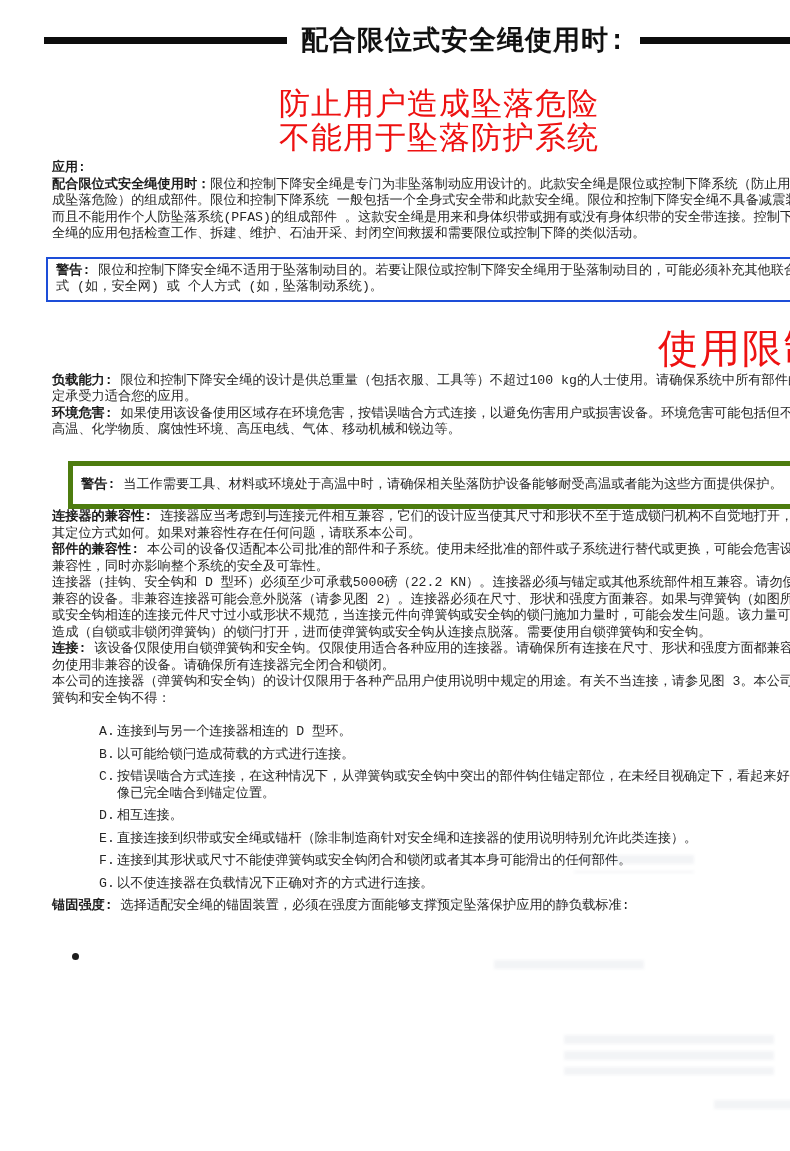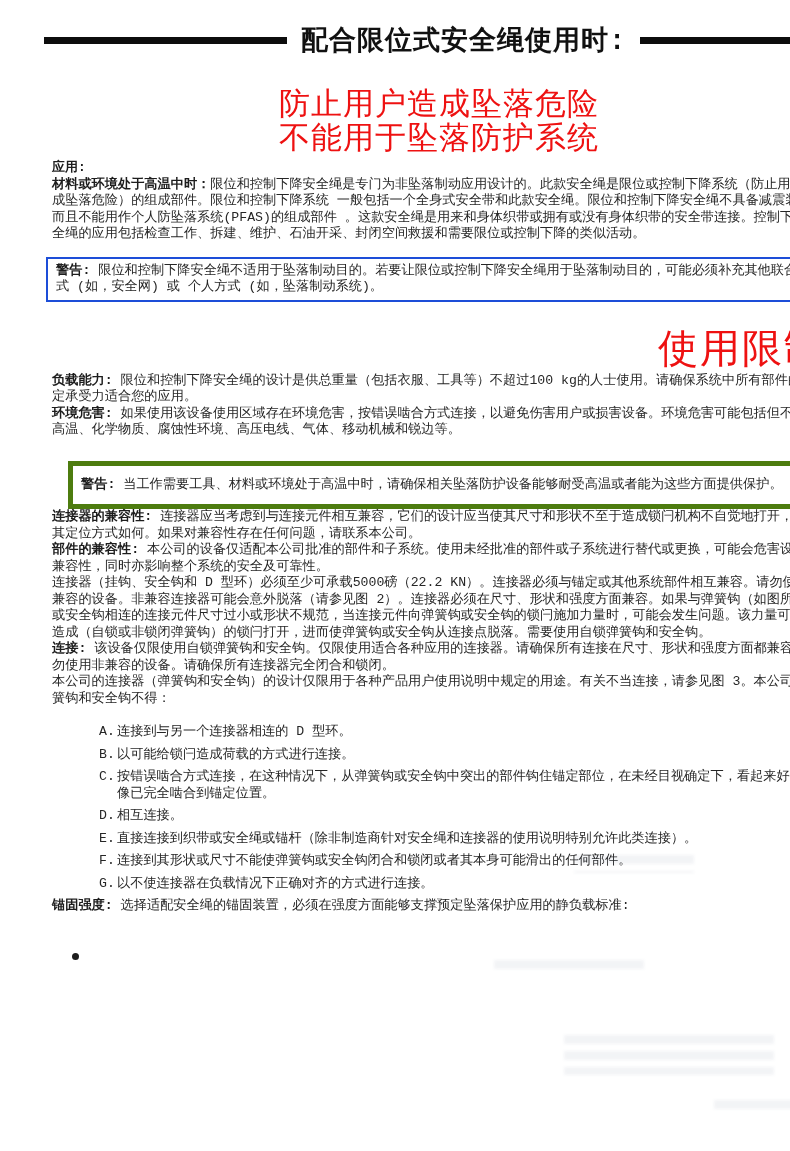--- a/index.html
+++ b/index.html
@@ -93,21 +93,21 @@
   </div>
 
   <div class="red-alert">
     <div>防止用户造成坠落危险</div>
     <div>不能用于坠落防护系统</div>
   </div>
 
   <div class="content">
 
     <div class="app-heading">应用:</div>
-    <p class="para app-body"><span class="lead">材料或环境处于高温中时：</span><span>限位和控制下降安全绳是专门为非坠落制动应用设计的。此款安全绳是限位或控制下降系统（防止用户造成坠落危险）的组成部件。限位和控制下降系统 一般包括一个全身式安全带和此款安全绳。限位和控制下降安全绳不具备减震装置，而且不能用作个人防坠落系统(PFAS)的组成部件 。这款安全绳是用来和身体织带或拥有或没有身体织带的安全带连接。控制下降安全绳的应用包括检查工作、拆建、维护、石油开采、封闭空间救援和需要限位或控制下降的类似活动。</span></p>
+    <p class="para app-body"><span class="lead">配合限位式安全绳使用时：</span><span>限位和控制下降安全绳是专门为非坠落制动应用设计的。此款安全绳是限位或控制下降系统（防止用户造成坠落危险）的组成部件。限位和控制下降系统 一般包括一个全身式安全带和此款安全绳。限位和控制下降安全绳不具备减震装置，而且不能用作个人防坠落系统(PFAS)的组成部件 。这款安全绳是用来和身体织带或拥有或没有身体织带的安全带连接。控制下降安全绳的应用包括检查工作、拆建、维护、石油开采、封闭空间救援和需要限位或控制下降的类似活动。</span></p>
 
     <div class="warnbox1">
       <p class="para"><span class="lead">警告:</span> <span>限位和控制下降安全绳不适用于坠落制动目的。若要让限位或控制下降安全绳用于坠落制动目的，可能必须补充其他联合方式 (如，安全网) 或 个人方式 (如，坠落制动系统)。</span></p>
     </div>
 
     <div class="section-title">使用限制</div>
 
     <p class="para mt-capacity"><span class="lead">负载能力:</span> <span>限位和控制下降安全绳的设计是供总重量（包括衣服、工具等）不超过100 kg的人士使用。请确保系统中所有部件的额定承受力适合您的应用。</span></p>
 
     <p class="para mt-env"><span class="lead">环境危害:</span> <span>如果使用该设备使用区域存在环境危害，按错误啮合方式连接，以避免伤害用户或损害设备。环境危害可能包括但不限于高温、化学物质、腐蚀性环境、高压电线、气体、移动机械和锐边等。</span></p>

